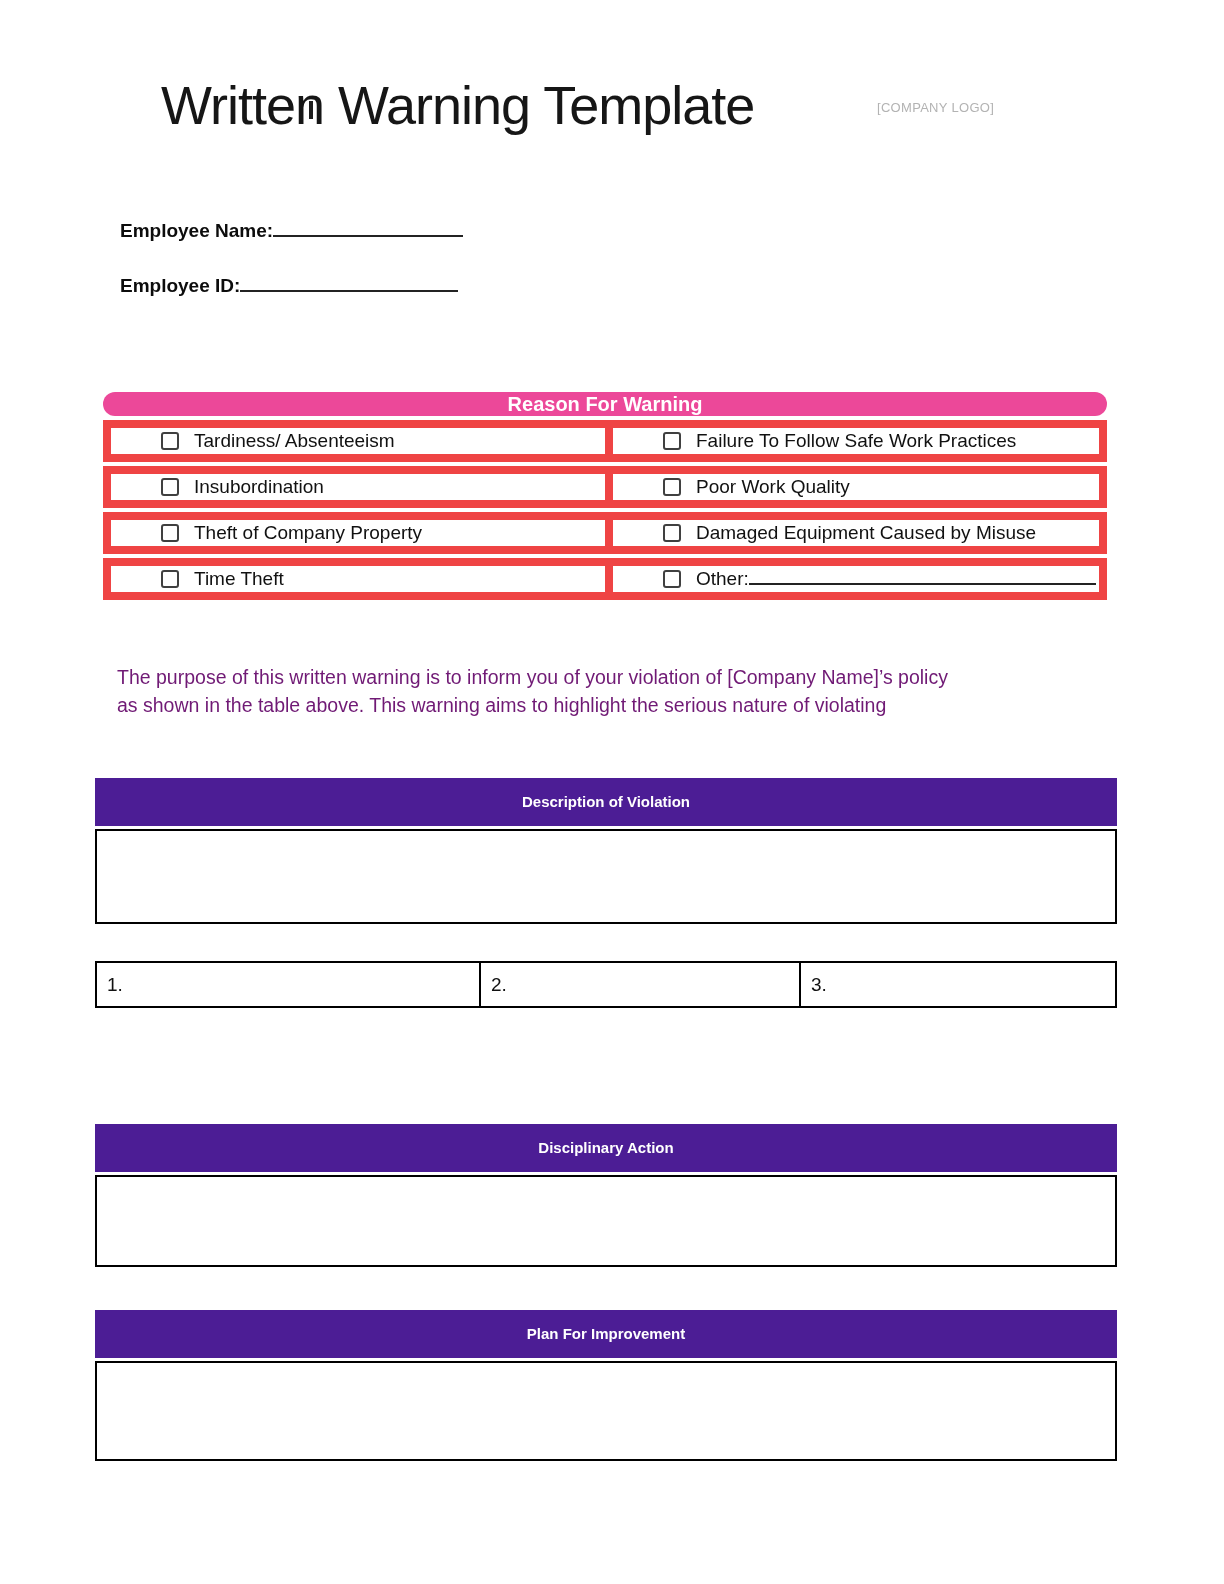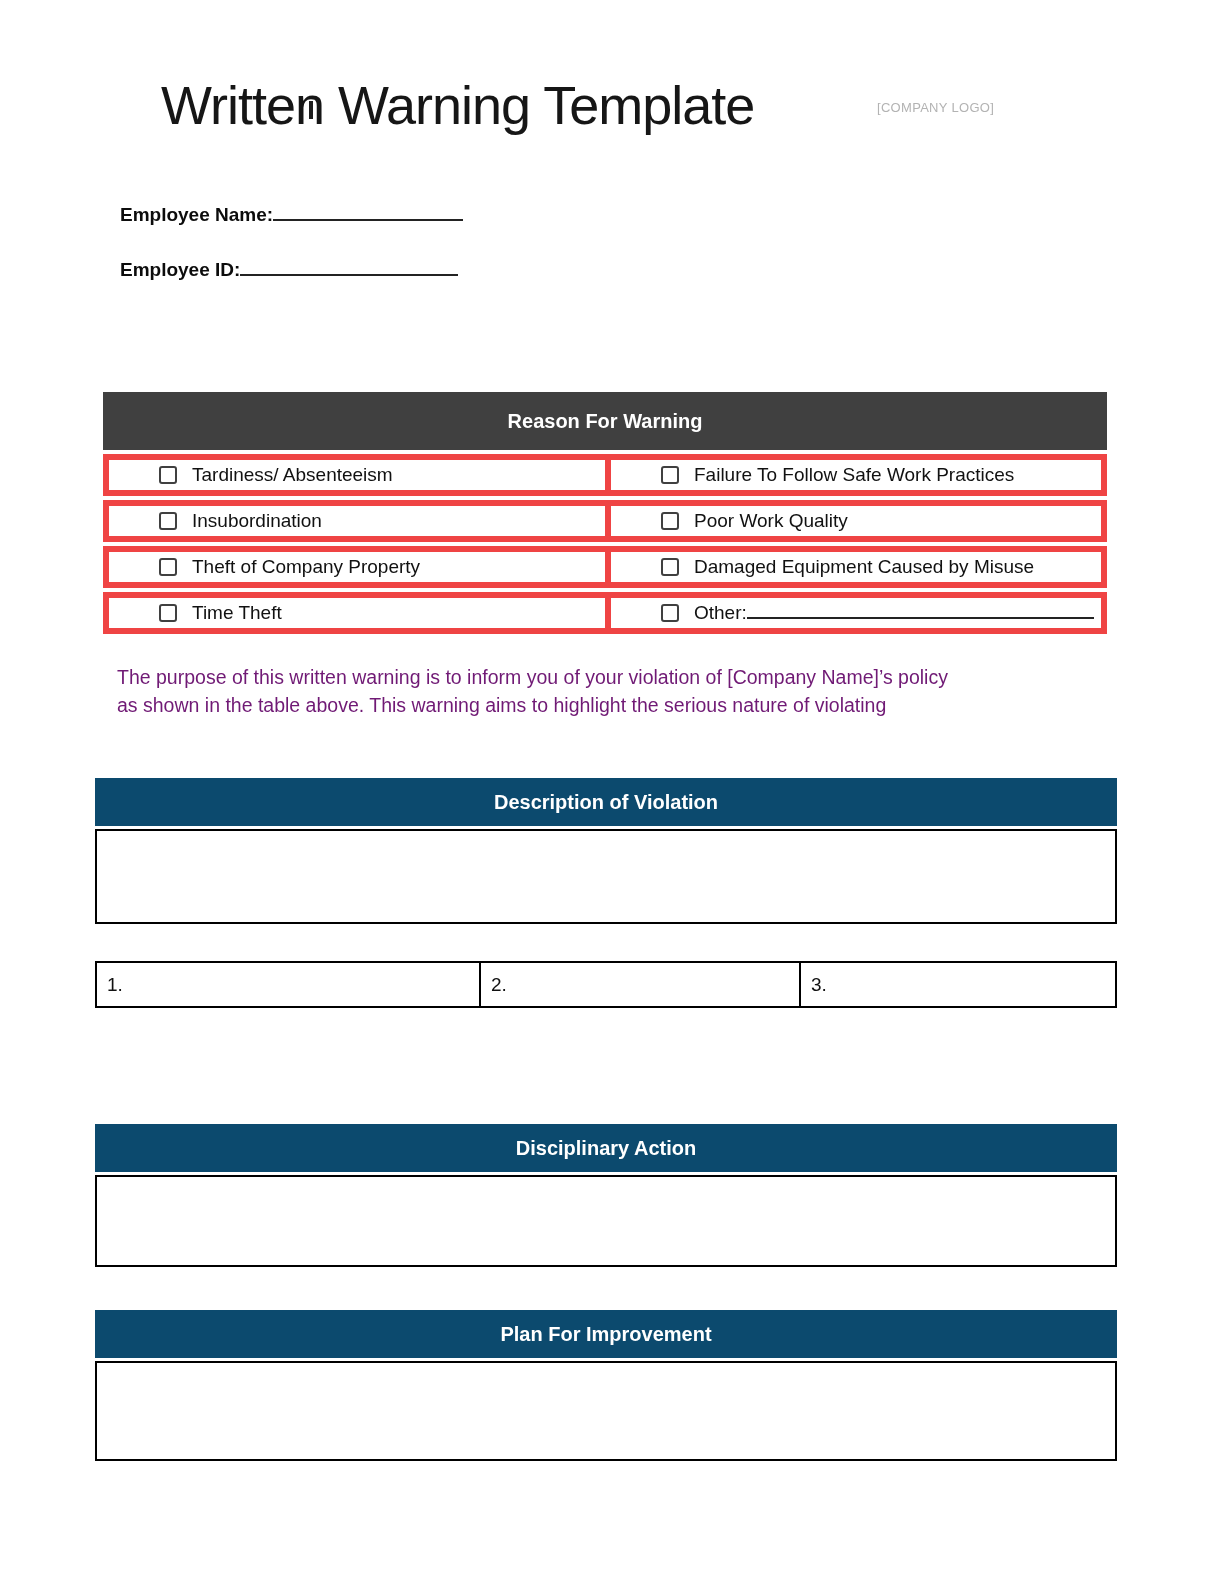--- a/index.html
+++ b/index.html
@@ -23,44 +23,44 @@
     position:absolute; left:309px; top:101px;
     width:4px; height:18px; background:#1c1c1c;
   }
   .logo-placeholder {
     position:absolute; left:877px; top:100px;
     font-size:13px; font-weight:400; letter-spacing:0.3px; color:#b3b3b3;
     white-space:nowrap;
   }
 
   
-  .fields-left  { position:absolute; left:120px; top:204px; }
+  .fields-left  { position:absolute; left:120px; top:220px; }
   .fields-right { position:absolute; left:616px; top:211px; }
   .field-row { height:21px; margin-bottom:34px; font-size:19px; font-weight:bold; white-space:nowrap; color:#0c0c0c; }
   .blank {
     display:inline-block; height:15px;
     border-bottom:2px solid #232323;
   }
   .w-190 { width:190px; } .w-215 { width:218px; }
   .w-150 { width:150px; } .w-180 { width:181px; } .w-258 { width:258px; }
   .w-345 { width:347px; }
 
   
   .reason-table {
     position:absolute; left:103px; top:388px;
     width:1004px; table-layout:fixed;
     border-collapse:separate; border-spacing:0 4px;
   }
   .reason-table th {
-    background:#404040; color:#ffffff;
-    height:58px; font-size:20px; font-weight:bold; text-align:center;
+    background:#ec4899; color:#ffffff;
+    height:24px; font-size:20px; font-weight:bold; text-align:center;border-radius:13px;
   }
   .reason-table td {
     width:50%; height:42px;
-    border:6px solid #ef4444;
+    border:8px solid #ef4444;
     padding-left:50px; font-size:19px; font-weight:400;
     vertical-align:middle; white-space:nowrap; color:#111111;
   }
   .reason-table td:first-child { border-right:none; }
   .checkbox {
     display:inline-block; width:18px; height:18px;
     border:2px solid #404040; border-radius:3px; background:#ffffff;
     margin-right:15px; vertical-align:-3px;
   }
   .opt-label { vertical-align:baseline; }
@@ -72,23 +72,23 @@
   }
   .purpose span { display:block; white-space:nowrap; }
 
   
   .section { position:absolute; left:95px; width:1022px; }
   .sec-description { top:778px; }
   .sec-previous    { top:958px; }
   .sec-disciplinary{ top:1085px;margin-top:39px; }
   .sec-plan        { top:1262px;margin-top:48px; }
   .section-header {
-    background:#0c4a6e; color:#ffffff;
+    background:#4c1d95; color:#ffffff;
     height:48px; line-height:48px;
-    text-align:center; font-size:20px; font-weight:bold;
+    text-align:center; font-size:15px; font-weight:bold;
   }
   .section-box {
     margin-top:3px; background:#ffffff;
     border:2px solid #000000;
   }
   .box-95  { height:95px; }
   .box-92  { height:92px; }
   .box-100 { height:100px; }
 
   

